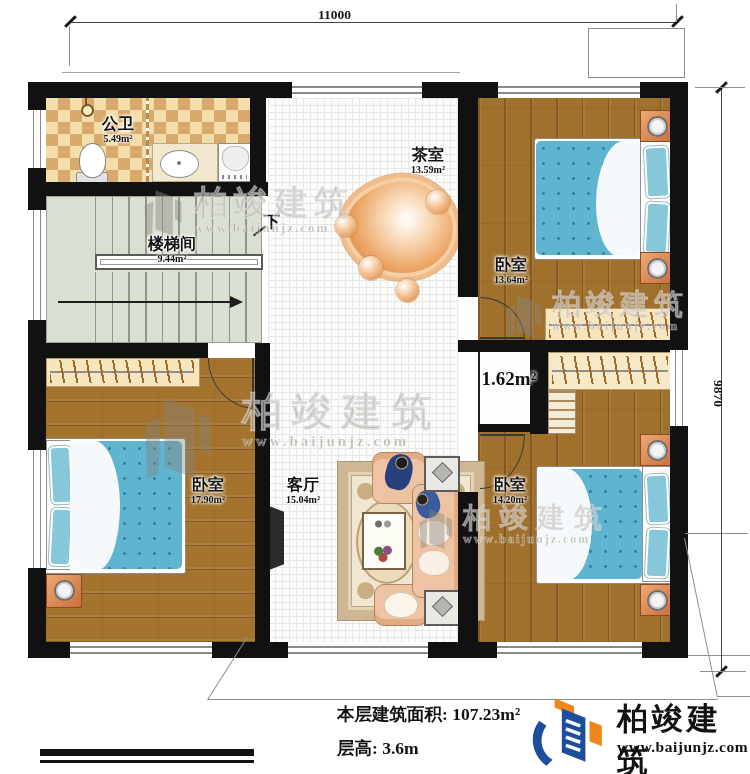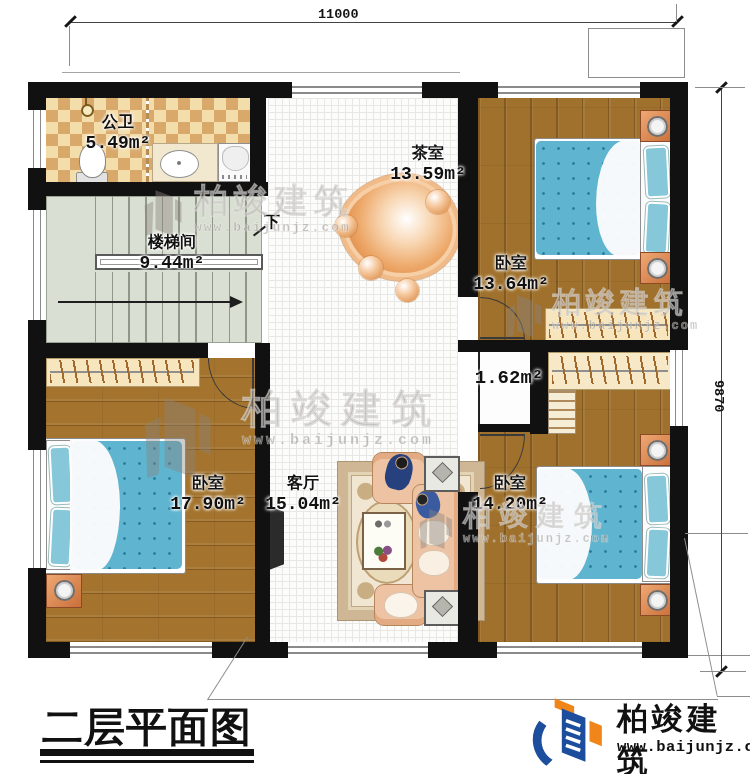--- a/index.html
+++ b/index.html
@@ -1,26 +1,26 @@
 <!DOCTYPE html>
 <html><head>
 <meta charset="utf-8">
 <style>
   html,body{margin:0;padding:0;background:#fff;}
   #stage{position:relative;width:750px;height:774px;background:#fff;overflow:hidden;
-         font-family:Liberation Mono, monospace;border-radius:25px;}
+         font-family:Liberation Serif, serif;border-radius:25px;}
   .abs{position:absolute;}
   .z1{z-index:1}.z2{z-index:2}.z3{z-index:3}.z5{z-index:5}.z7{z-index:7}
   .wall{position:absolute;background:#111;z-index:3;}
   .winh{position:absolute;z-index:4;background:linear-gradient(to bottom,#fff 0 28%,#8a8a8a 28% 36%,#fff 36% 64%,#8a8a8a 64% 72%,#fff 72% 100%);}
   .winv{position:absolute;z-index:4;background:linear-gradient(to right,#fff 0 28%,#8a8a8a 28% 36%,#fff 36% 64%,#8a8a8a 64% 72%,#fff 72% 100%);}
   .lbl{position:absolute;z-index:5;text-align:center;transform:translateX(-50%);color:#111;
        text-shadow:0 0 3px #fff,0 0 3px #fff,0 0 4px #fff;line-height:1.12;white-space:nowrap;}
   .rname{font-size:16px;font-weight:700;}
-  .rarea{font-size:18px;font-weight:700;}
+  .rarea{font-size:10px;font-weight:700;}
   .tline{position:absolute;background:#8d8d8d;z-index:5;}
   .tick{position:absolute;width:15px;height:3px;background:#151515;transform:rotate(-45deg);z-index:5;}
   .dimtxt{position:absolute;z-index:5;font-size:13.5px;font-weight:700;color:#151515;white-space:nowrap;}
   .nstand{position:absolute;z-index:2;background:linear-gradient(135deg,#efa873,#c96f3a);border:1px solid #8a4a26;}
   .knob{margin:5px auto 0;width:17px;height:17px;border-radius:50%;background:#f4f4f4;border:2px solid #6f6f6f;box-shadow:inset 0 0 0 2px #cfcfcf;}
   .pillow{position:absolute;background:#86c7da;border:2px solid #fff;border-radius:5px;box-shadow:0 0 0 1px #9bb;}
   .bedbase{position:absolute;z-index:2;background:#fff;border:1px solid #8b8b8b;border-radius:3px;}
   .mat{position:absolute;z-index:2;background-color:#5fb4cf;border-radius:5px;
        background-image:radial-gradient(circle,#2d7f9e 1.3px,transparent 1.5px);background-size:15px 15px;}
   .fold{position:absolute;z-index:2;background:#fdfdfd;opacity:.95;}
@@ -292,23 +292,24 @@
           <polygon points="4,18 12,14 11,44 5,46"></polygon>
           <polygon points="32,12 38,15 38,34 32,31"></polygon>
         </g>
       </svg>
     <div style="margin-left:9px;">
       <div class="wmname" style="font-size:28px;letter-spacing:9px;">柏竣建筑</div>
       <div class="wmurl" style="font-size:12px;">www.baijunjz.com</div>
     </div>
   </div>
 
-  <div class="titlebar" style="left:42px;top:700px;font-size:41px;font-weight:700;letter-spacing:1px;">二层平面图</div>
   <div class="titlebar" style="left:40px;top:749px;width:214px;height:7px;background:#111;"></div>
   <div class="titlebar" style="left:40px;top:760px;width:214px;height:2.5px;background:#111;"></div>
+  <div class="titlebar" style="left:337px;top:702px;font-size:17.5px;font-weight:600;">本层建筑面积: 107.23m²</div>
+  <div class="titlebar" style="left:337px;top:736px;font-size:17.5px;font-weight:600;">层高: 3.6m</div>
 
   <div class="abs z7" style="left:527px;top:692px;">
     <svg width="84" height="80" viewBox="0 0 80 78">
       <path d="M18 72 C4 62 0 42 11 28 L18 33 C10 44 12 59 24 66 Z" fill="#1c4e9d"></path>
       <polygon points="26,6 45,14 45,23 26,15" fill="#f08519"></polygon>
       <polygon points="33,16 56,25 56,68 33,59" fill="#1c4e9d"></polygon>
       <g stroke="#ffffff" stroke-width="3.4">
         <line x1="37" y1="28" x2="51" y2="33"></line>
         <line x1="37" y1="36" x2="51" y2="41"></line>
         <line x1="37" y1="44" x2="51" y2="49"></line>

